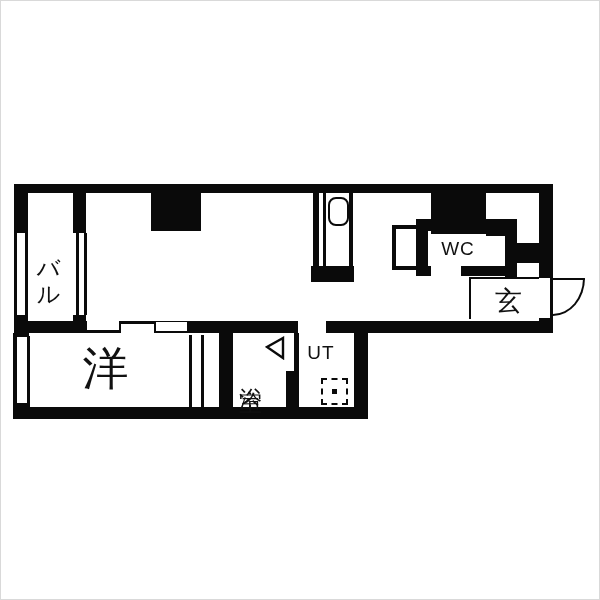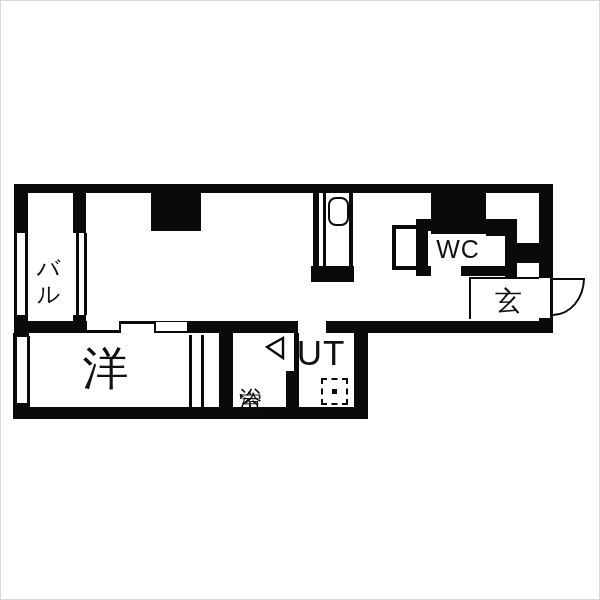--- a/index.html
+++ b/index.html
@@ -100,23 +100,23 @@
   <svg class="abs" style="left:264px;top:335px" width="20" height="24" viewBox="0 0 20 24">
     <polygon points="18,2 2,11 18,22" fill="#ffffff" stroke="#0a0a0a" stroke-width="2.4"></polygon>
   </svg>
 
   <div class="washer" style="left:320px;top:377px;width:27px;height:27px"></div>
   <div class="washer-dot" style="left:331px;top:388px;width:5px;height:5px"></div>
 
   <div class="label vert" style="left:33px;top:230px;width:30px;height:80px;font-size:23px">バル</div>
 
 
-  <div class="label" style="left:428px;top:233px;width:58px;height:30px;font-size:25px">WC</div>
+  <div class="label" style="left:428px;top:233px;width:58px;height:30px;font-size:19px">WC</div>
 
   <div class="label" style="left:492px;top:283px;width:32px;height:34px;font-size:27px">玄</div>
 
   <div class="label" style="left:78px;top:340px;width:54px;height:54px;font-size:46px">洋</div>
 
   <div class="label vert" style="left:236px;top:334px;width:28px;height:72px;font-size:23px;letter-spacing:2px">浴室</div>
 
-  <div class="label" style="left:294px;top:334px;width:52px;height:36px;font-size:35px">UT</div>
+  <div class="label" style="left:294px;top:334px;width:52px;height:36px;font-size:19px">UT</div>
 
 </div>
 
 </body></html>

